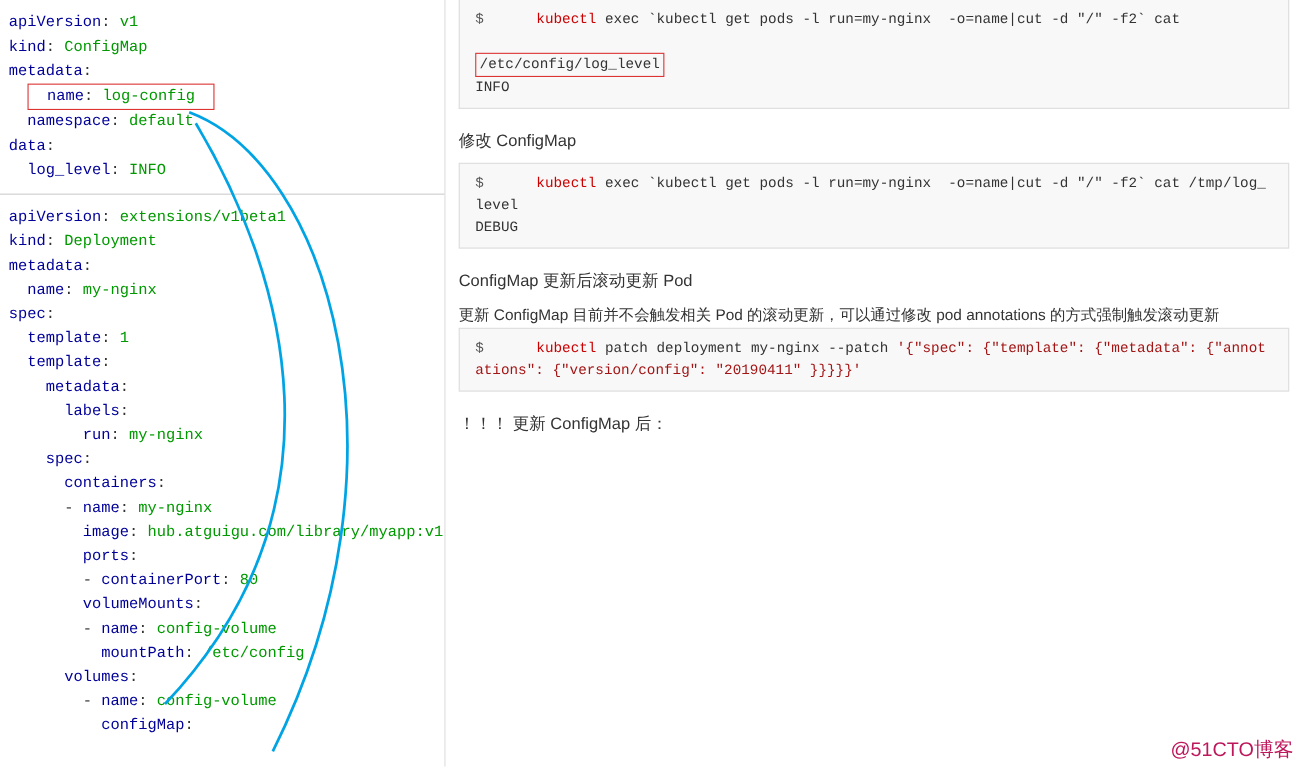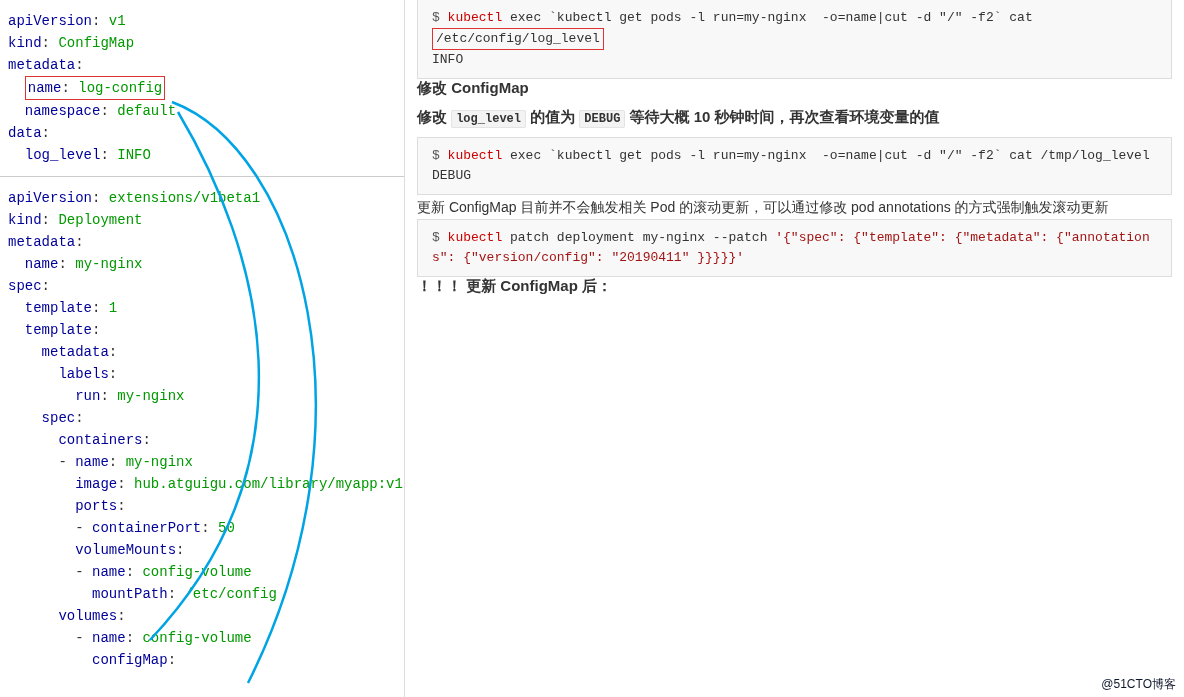--- a/index.html
+++ b/index.html
@@ -39,61 +39,61 @@
     font-family: var(--mono);
     font-size: 14px;
     line-height: 22px;
     white-space: pre;
     padding: 10px 8px;
   }
   .yaml .k { color: var(--key); }
   .yaml .v { color: var(--val); }
   .yaml .redbox {
     border: 1px solid #d33;
-    padding: 0 2px;
+    padding: 0 17px;
     display: inline-block;
   }
   .yaml.block1 { border-bottom: 1px solid #ccc; }
   
   .codeblk {
     border: 1px solid #ddd;
     background: #f8f8f8;
     padding: 8px 14px;
     font-family: var(--mono);
     font-size: 13px;
     line-height: 20px;
     white-space: pre-wrap;
     word-break: break-all;
   }
   .codeblk .p { color: #555; }
-  .codeblk .cmd { color: var(--kw); }
+  .codeblk .cmd { color: var(--kw); margin-left: 40px; }
   .codeblk .str { color: #a31515; }
-  .codeblk .redbox { border: 1px solid #d33; padding: 0 3px; display: inline-block; }
+  .codeblk .redbox { border: 1px solid #d33; padding: 0 3px; display: inline-block; margin-top: 20px; }
   h3 {
     font-size: 15px;
-    font-weight: 700;
-    margin: 0 0 10px;
+    font-weight: 400;
+    margin: 20px 0 10px;
   }
   .inline-code {
     font-family: var(--mono);
     font-size: 12px;
     background: #f3f3f3;
     border: 1px solid #e4e4e4;
     border-radius: 2px;
     padding: 1px 4px;
   }
   p { margin: 1px 0; line-height: 22px; }
   ul { margin: 6px 0 6px 22px; padding: 0; }
   li { margin: 4px 0; line-height: 22px; }
   .watermark {
     position: absolute;
     right: 8px;
     bottom: 4px;
-    font-size: 12px;
-    color: #0f172a;
+    font-size: 18px;
+    color: #be185d;
   }
   svg.overlay {
     position: absolute;
     left: 0; top: 0;
     width: 1184px; height: 697px;
     pointer-events: none;
   }
   .codeblk.first { border-top: none; }
 </style>
 </head>
@@ -116,41 +116,41 @@
   <span class="k">template</span>: <span class="v">1</span>
   <span class="k">template</span>:
     <span class="k">metadata</span>:
       <span class="k">labels</span>:
         <span class="k">run</span>: <span class="v">my-nginx</span>
     <span class="k">spec</span>:
       <span class="k">containers</span>:
       - <span class="k">name</span>: <span class="v">my-nginx</span>
         <span class="k">image</span>: <span class="v">hub.atguigu.com/library/myapp:v1</span>
         <span class="k">ports</span>:
-        - <span class="k">containerPort</span>: <span class="v">50</span>
+        - <span class="k">containerPort</span>: <span class="v">80</span>
         <span class="k">volumeMounts</span>:
         - <span class="k">name</span>: <span class="v">config-volume</span>
           <span class="k">mountPath</span>: <span class="v">/etc/config</span>
       <span class="k">volumes</span>:
         - <span class="k">name</span>: <span class="v">config-volume</span>
           <span class="k">configMap</span>:
             </div>
   </div>
 
   <div class="right">
     <div class="codeblk first"><span class="p">$ </span><span class="cmd">kubectl</span><span> exec `kubectl get pods -l run=my-nginx  -o=name|cut -d "/" -f2` cat </span>
 <span class="redbox">/etc/config/log_level</span>
 <span>INFO</span></div>
 
     <h3>修改 ConfigMap</h3>
 
-    <h3><span>修改 </span><span class="inline-code">log_level</span><span> 的值为 </span><span class="inline-code">DEBUG</span><span> 等待大概 10 秒钟时间，再次查看环境变量的值</span></h3>
     <div class="codeblk"><span class="p">$ </span><span class="cmd">kubectl</span><span> exec `kubectl get pods -l run=my-nginx  -o=name|cut -d "/" -f2` cat /tmp/log_level</span>
 <span>DEBUG</span></div>
 
+    <h3>ConfigMap 更新后滚动更新 Pod</h3>
     <p>更新 ConfigMap 目前并不会触发相关 Pod 的滚动更新，可以通过修改 pod annotations 的方式强制触发滚动更新</p>
     <div class="codeblk"><span class="p">$ </span><span class="cmd">kubectl</span><span> patch deployment my-nginx --patch </span><span class="str">'{"spec": {"template": {"metadata": {"annotations": {"version/config": "20190411" }}}}}'</span></div>
 
 
     <h3>！！！ 更新 ConfigMap 后：</h3>
   </div>
 </div>
 
 <svg class="overlay">
   <path d="M 172 102 C 300 150, 380 420, 248 683" stroke="#00a4e4" stroke-width="2.5" fill="none"></path>

